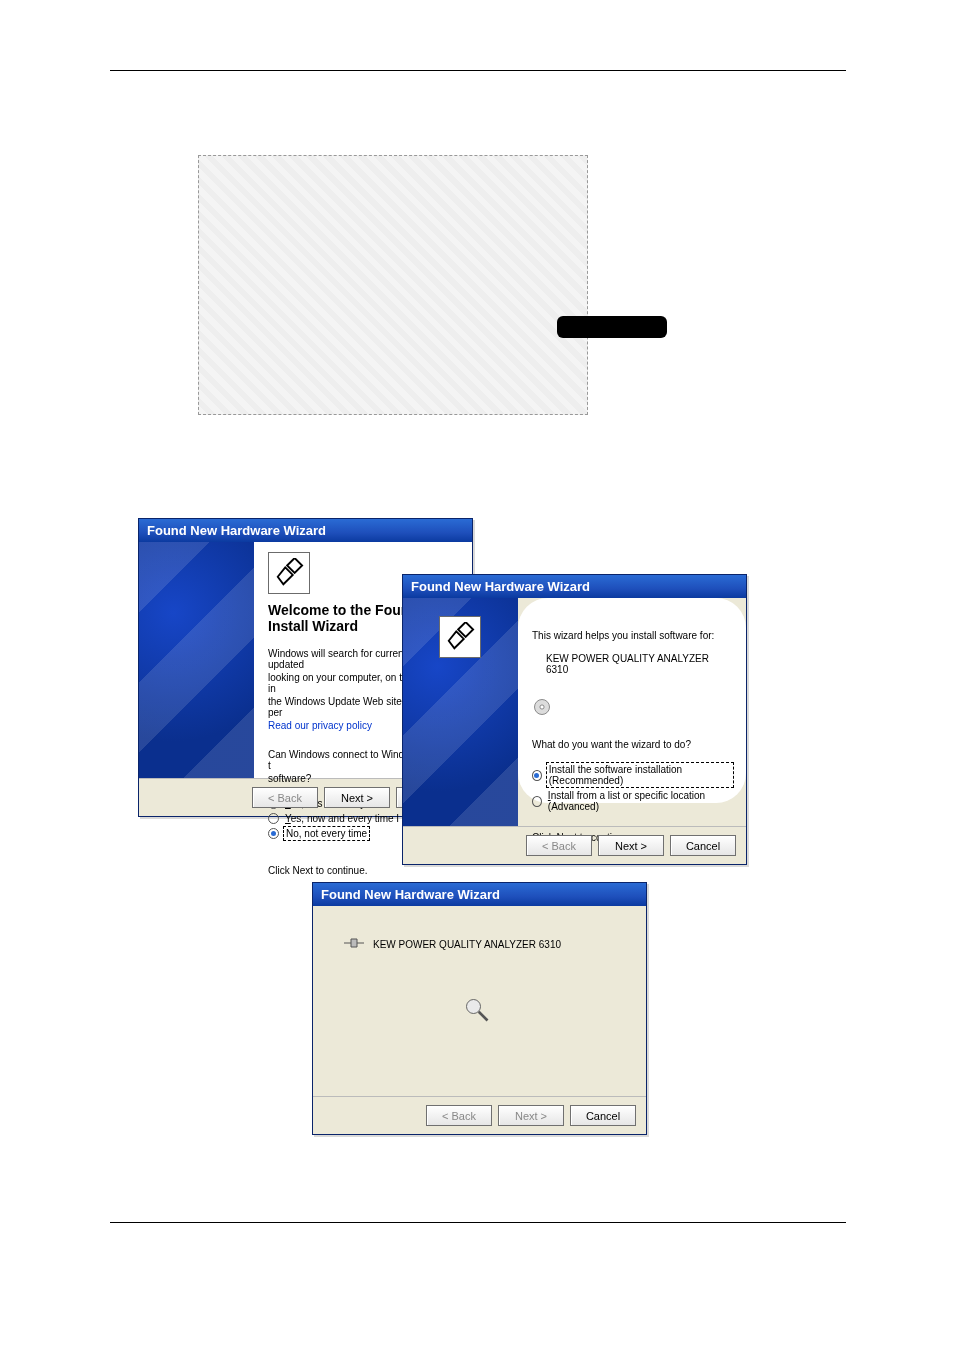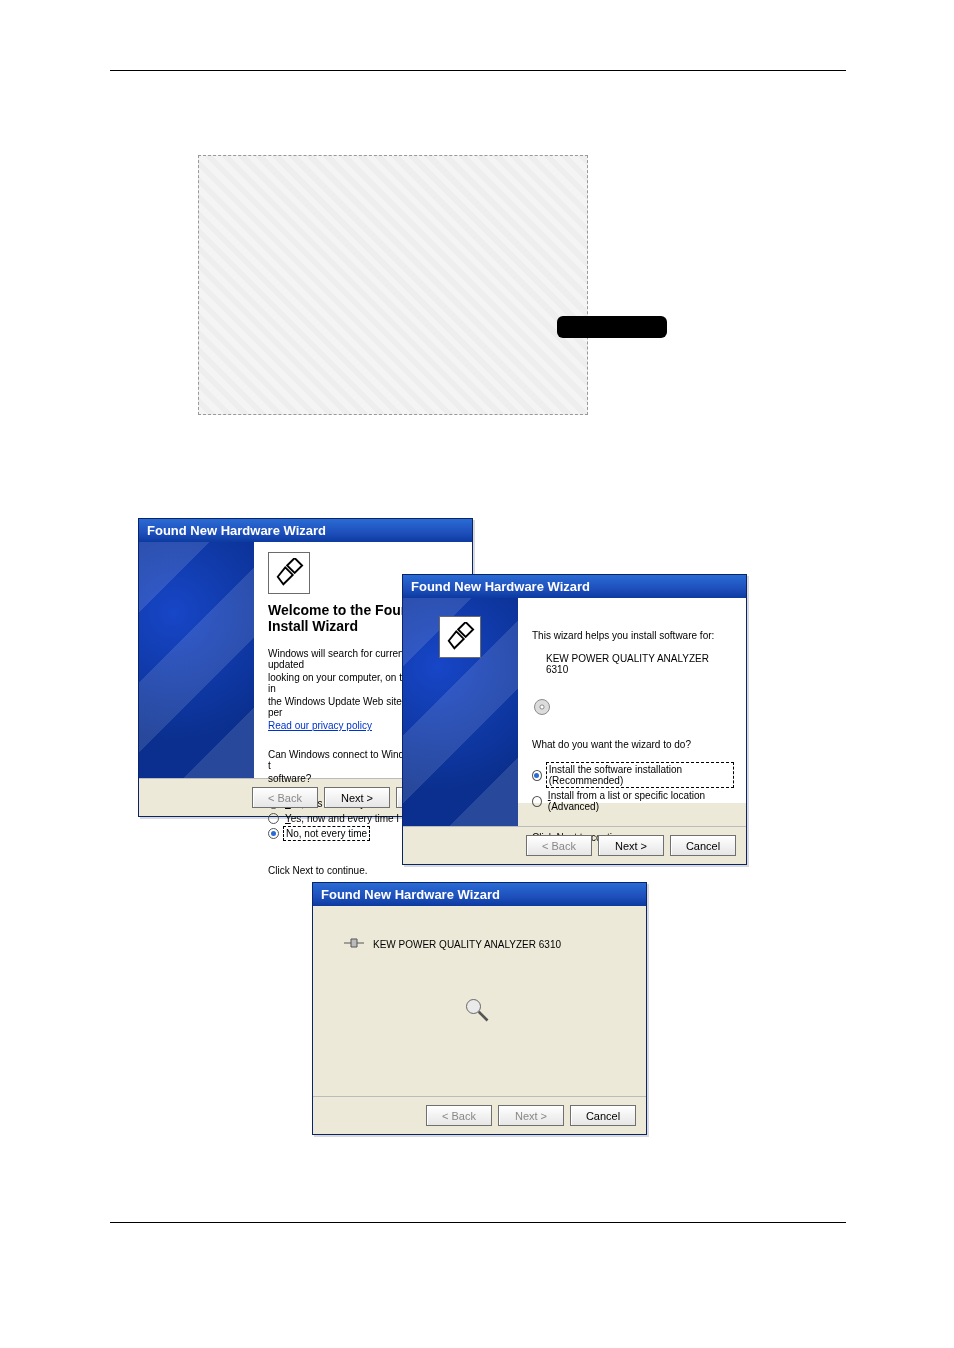--- a/index.html
+++ b/index.html
@@ -58,21 +58,21 @@
 
   .device-icon {
     width: 42px; height: 42px;
     background: #fff; border: 1px solid #6b6b6b;
     display: flex; align-items: center; justify-content: center;
     margin-bottom: 8px;
   }
   .device-icon svg { width: 30px; height: 30px; }
 
   .h-welcome { font: bold 14px Arial; margin: 2px 0 14px 0; }
-  .link { color: #0033cc; text-decoration: underline; cursor: pointer; }
+  .link { color: #0033cc; cursor: pointer; }
   .small { font-size: 10px; }
   .radio-row { display: flex; align-items: center; gap: 6px; margin: 4px 0; }
   .radio { width: 11px; height: 11px; border: 1px solid #555; border-radius: 50%; display: inline-flex; align-items: center; justify-content: center; }
   .radio.checked::after { content:""; width:5px; height:5px; background:#2a6bd4; border-radius:50%; }
   .dashed-sel { outline: 1px dashed #000; outline-offset: 1px; padding: 0 1px; }
 
   .btn-row { display:flex; justify-content:flex-end; gap:6px; padding:8px 10px; background:#ece9d8; border-top:1px solid #bbb; }
   .btn {
     min-width: 66px; height: 21px;
     border: 1px solid #707070;
@@ -85,21 +85,21 @@
   .btn.disabled { color:#888; }
   .underline-access::first-letter { text-decoration: underline; }
 
   
   .wiz1 { left: 138px; top: 518px; width: 335px; }
   .wiz1 .side-blue { height: 236px; }
   .wiz1 .content { height: 236px; }
 
   .wiz2 { left: 402px; top: 574px; width: 345px; }
   .wiz2 .side-blue { height: 228px; }
-  .wiz2 .content { height: 205px; background:#fff; }
+  .wiz2 .content { height: 205px; background:#fff;border-radius:30px; }
 
   .wiz3 { left: 312px; top: 882px; width: 335px; }
   .wiz3 .header-white {
     display:flex; justify-content:space-between; align-items:center;
     background:#fff; padding:6px 10px; border-bottom:1px solid #ddd;
   }
   .wiz3 .body3 { height: 190px; padding: 30px 14px 8px 30px; background:#ece9d8; position:relative; }
   .mag {
     position:absolute; left:150px; top:90px; width:28px; height:28px;
   }

